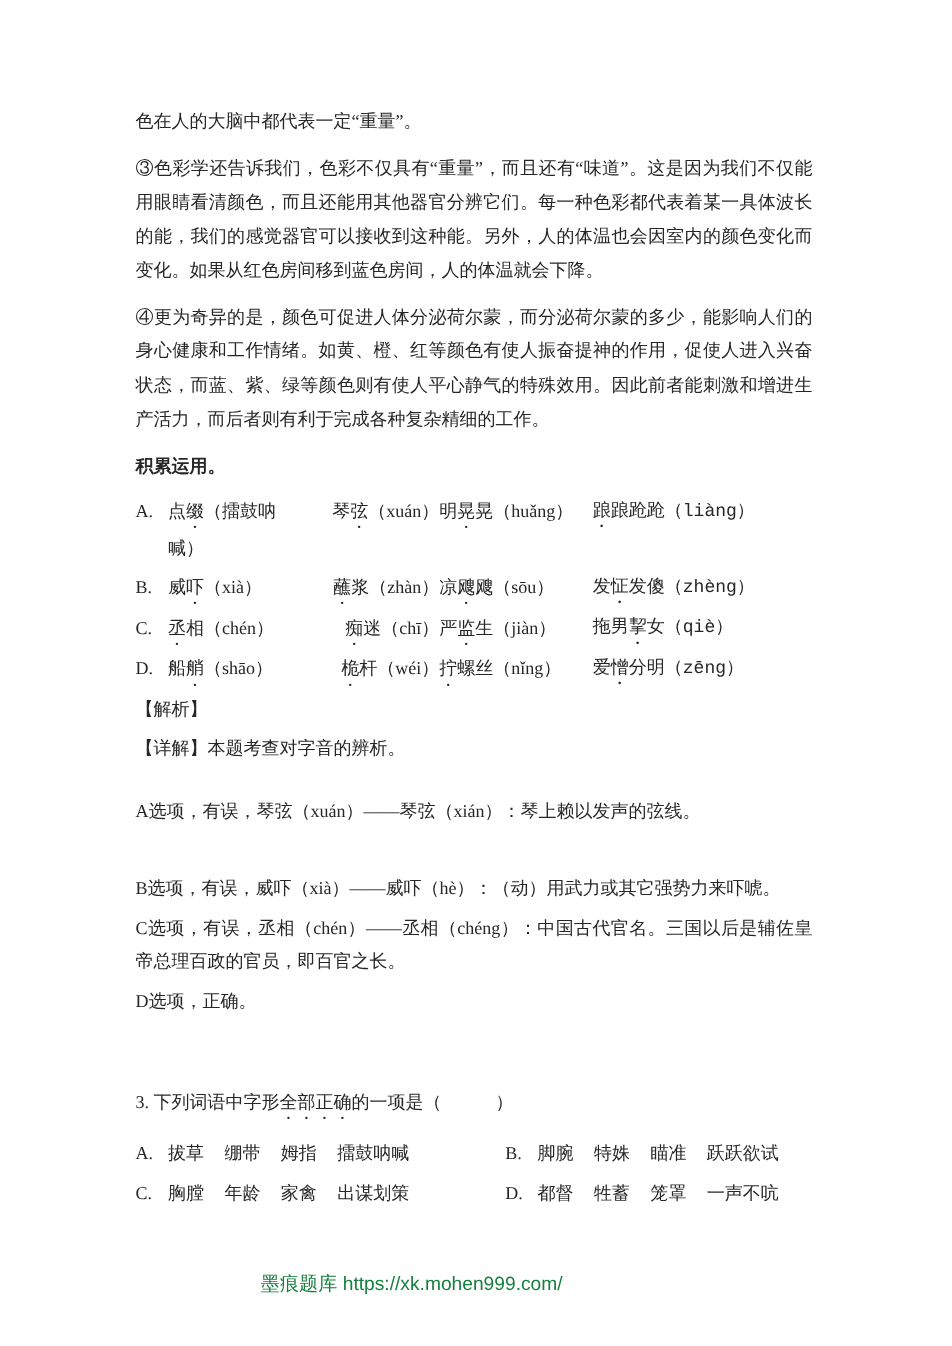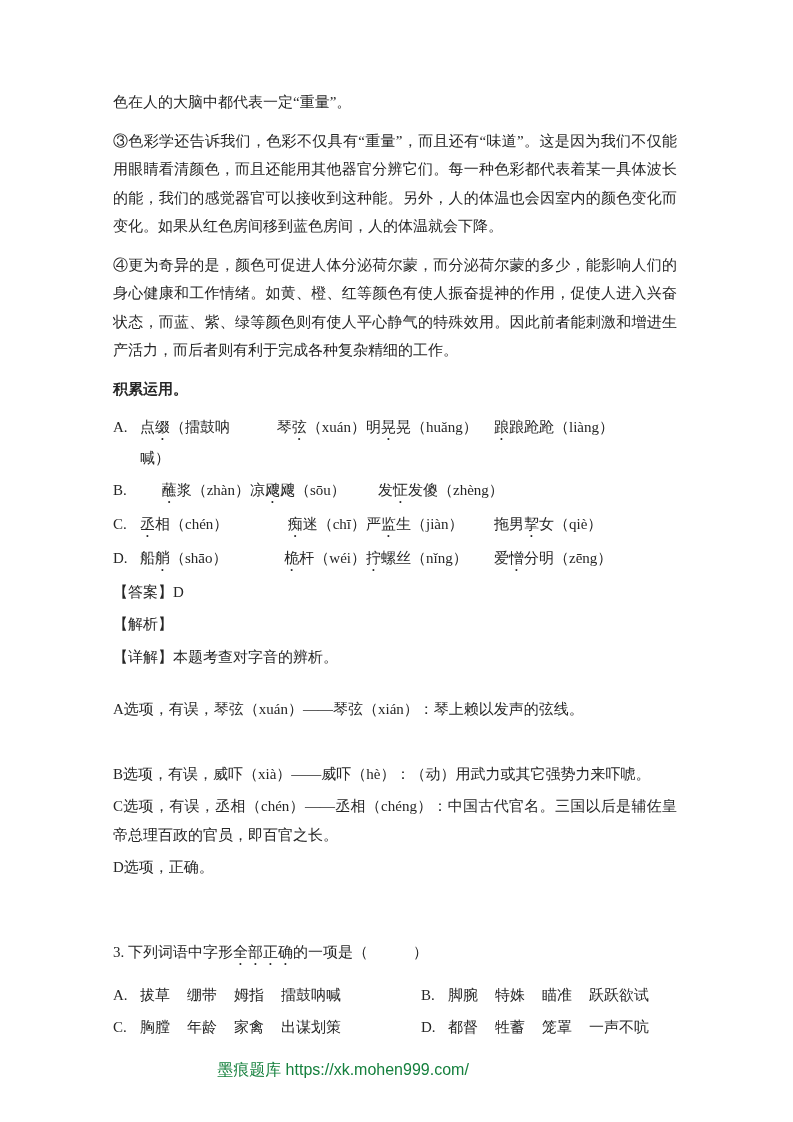--- a/index.html
+++ b/index.html
@@ -27,21 +27,21 @@
     -webkit-text-emphasis-position:under right;
     text-emphasis:filled dot #262626;
     text-emphasis-position:under right;
   }
   
   .q-row{display:flex;line-height:28.5px;margin-bottom:3px;}
   .opt-label{width:27px;flex:0 0 27px;}
   .w1{width:116px;flex:0 0 116px;}
   .w2{width:110px;flex:0 0 110px;text-align:right;}
   .w3{width:128px;flex:0 0 128px;}
-  .w4{flex:1;}
+  .w4{flex:1;font-family:Liberation Mono, monospace;}
   
   .ans-line{margin:0 0 4px;line-height:28.5px;}
   .exp{margin:0 0 4px;line-height:28.5px;text-align:justify;}
   .mt-exp-a{margin-top:24px;}
   .mt-exp-b{margin-top:36px;}
   .q3-title{margin-top:56px;margin-bottom:12px;}
   
   .q3-row{display:flex;line-height:28.5px;margin-bottom:4px;}
   .q3-half-left{width:308px;flex:0 0 308px;display:flex;}
   .q3-half-right{flex:1;display:flex;}
@@ -71,20 +71,21 @@
     <div class="q-row">
       <span class="opt-label">A.</span>
       <span class="w1"><span>点</span><span class="em">缀</span><span>（擂鼓呐喊）</span></span>
       <span class="w2"><span>琴</span><span class="em">弦</span><span>（xuán）</span></span>
       <span class="w3"><span>明</span><span class="em">晃</span><span>晃（huǎng）</span></span>
       <span class="w4"><span></span><span class="em">踉</span><span>踉跄跄（liàng）</span></span>
     </div>
 
     <div class="q-row">
       <span class="opt-label">B.</span>
+      <span class="w1"><span>威</span><span class="em">吓</span><span>（xià）</span></span>
       <span class="w2"><span></span><span class="em">蘸</span><span>浆（zhàn）</span></span>
       <span class="w3"><span>凉</span><span class="em">飕</span><span>飕（sōu）</span></span>
       <span class="w4"><span>发</span><span class="em">怔</span><span>发傻（zhèng）</span></span>
     </div>
 
     <div class="q-row">
       <span class="opt-label">C.</span>
       <span class="w1"><span></span><span class="em">丞</span><span>相（chén）</span></span>
       <span class="w2"><span></span><span class="em">痴</span><span>迷（chī）</span></span>
       <span class="w3"><span>严</span><span class="em">监</span><span>生（jiàn）</span></span>
@@ -92,21 +93,20 @@
     </div>
 
     <div class="q-row">
       <span class="opt-label">D.</span>
       <span class="w1"><span>船</span><span class="em">艄</span><span>（shāo）</span></span>
       <span class="w2"><span></span><span class="em">桅</span><span>杆（wéi）</span></span>
       <span class="w3"><span></span><span class="em">拧</span><span>螺丝（nǐng）</span></span>
       <span class="w4"><span>爱</span><span class="em">憎</span><span>分明（zēng）</span></span>
     </div>
 
-    <p class="ans-line">【答案】D</p>
     <p class="ans-line">【解析】</p>
     <p class="ans-line">【详解】本题考查对字音的辨析。</p>
 
     <p class="exp mt-exp-a">A选项，有误，琴弦（xuán）——琴弦（xián）：琴上赖以发声的弦线。</p>
     <p class="exp mt-exp-b">B选项，有误，威吓（xià）——威吓（hè）：（动）用武力或其它强势力来吓唬。</p>
     <p class="exp">C选项，有误，丞相（chén）——丞相（chéng）：中国古代官名。三国以后是辅佐皇帝总理百政的官员，即百官之长。</p>
     <p class="exp">D选项，正确。</p>
 
     <p class="q3-title"><span>3. 下列词语中字形</span><span class="em">全部正确</span><span class="pre">的一项是（            ）</span></p>
 

